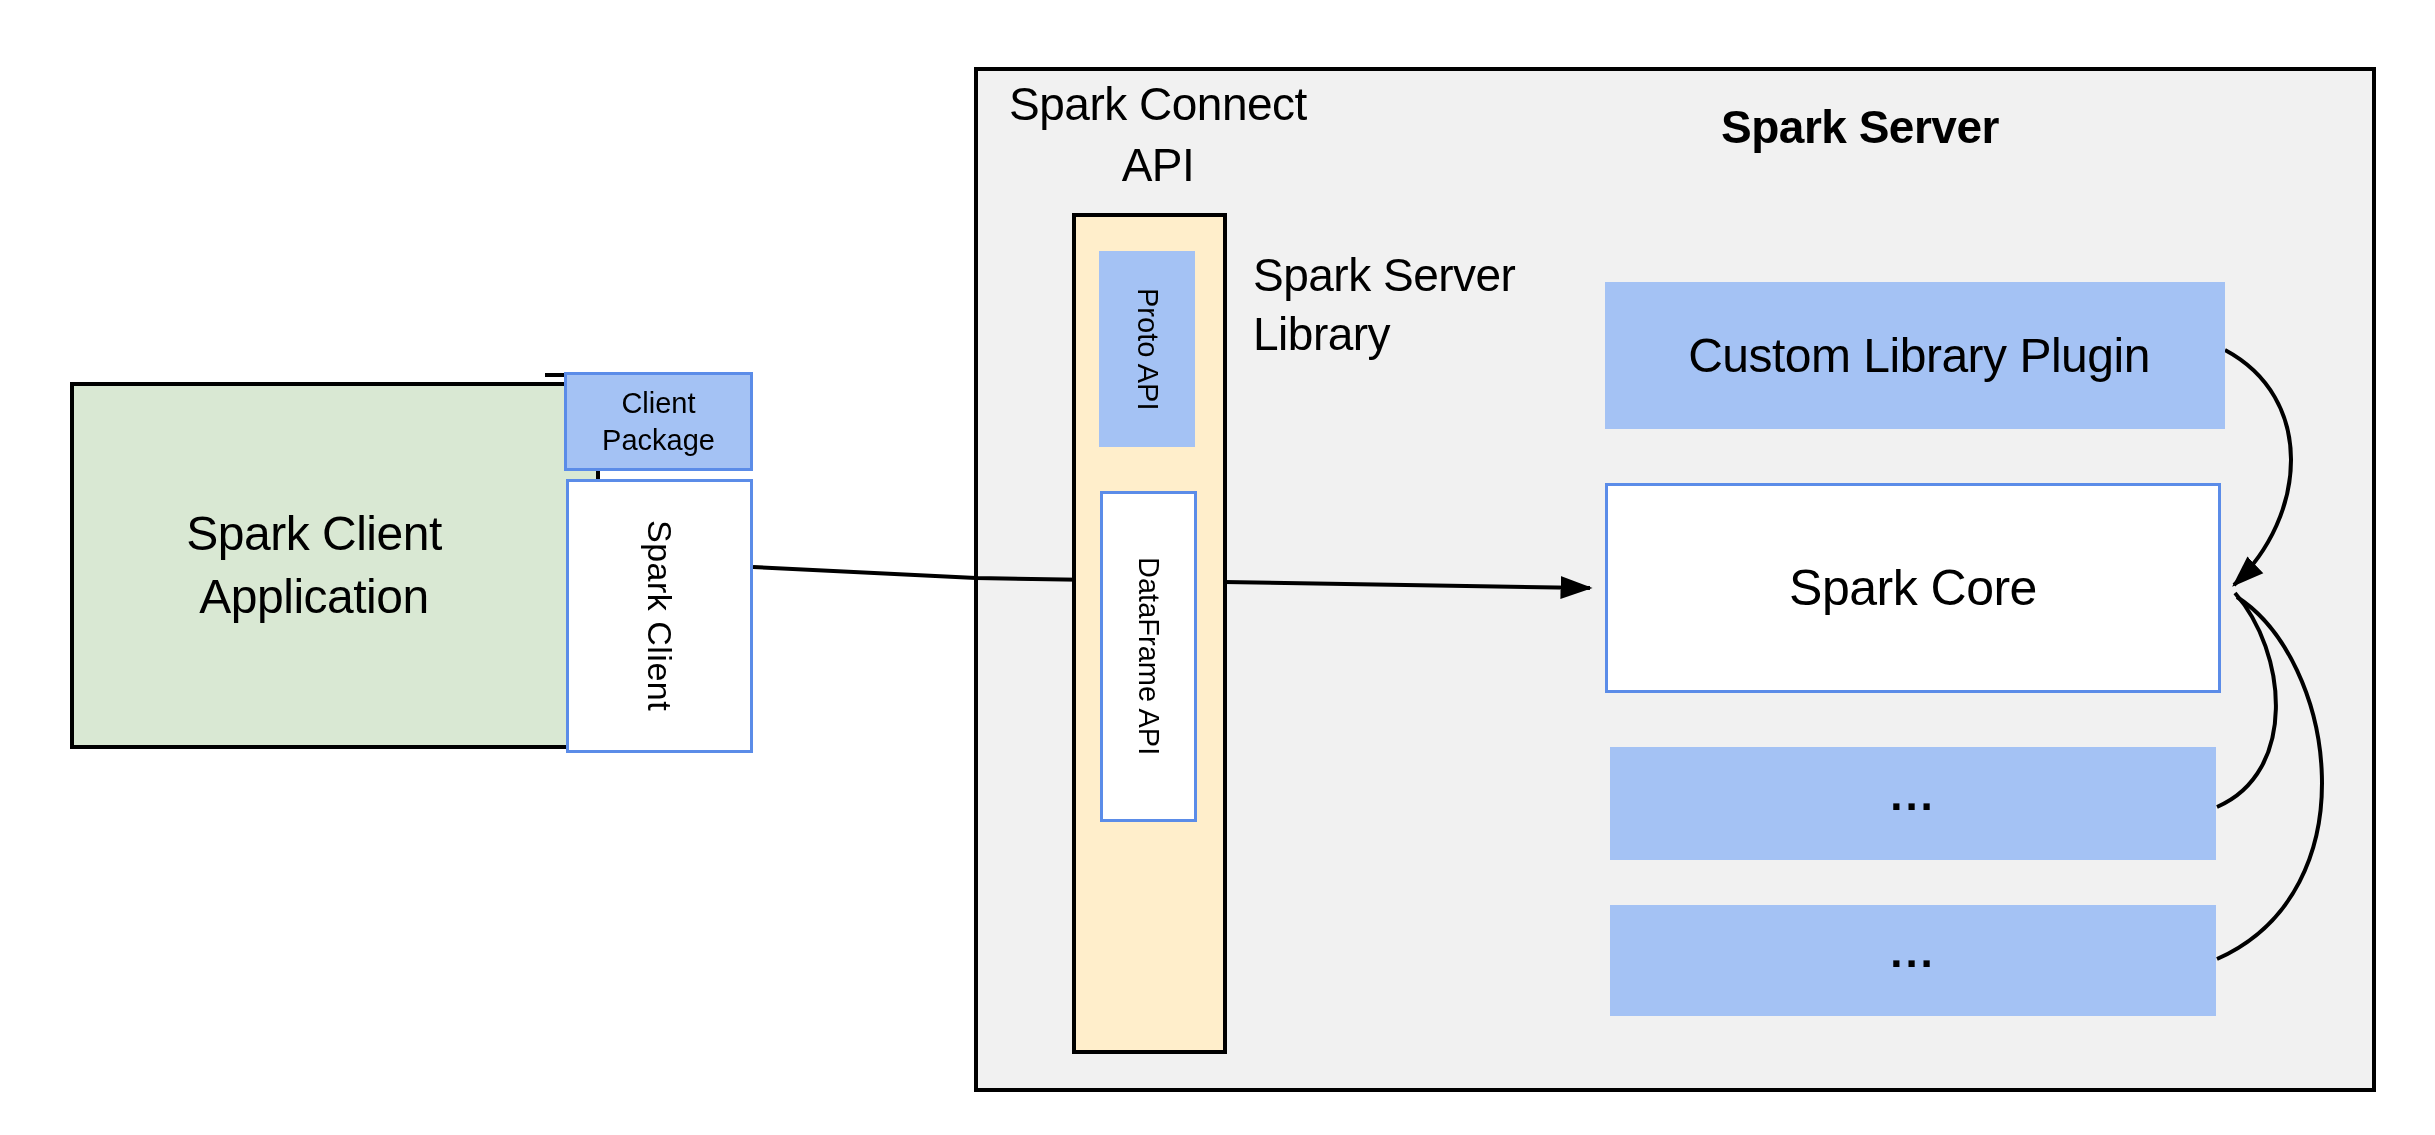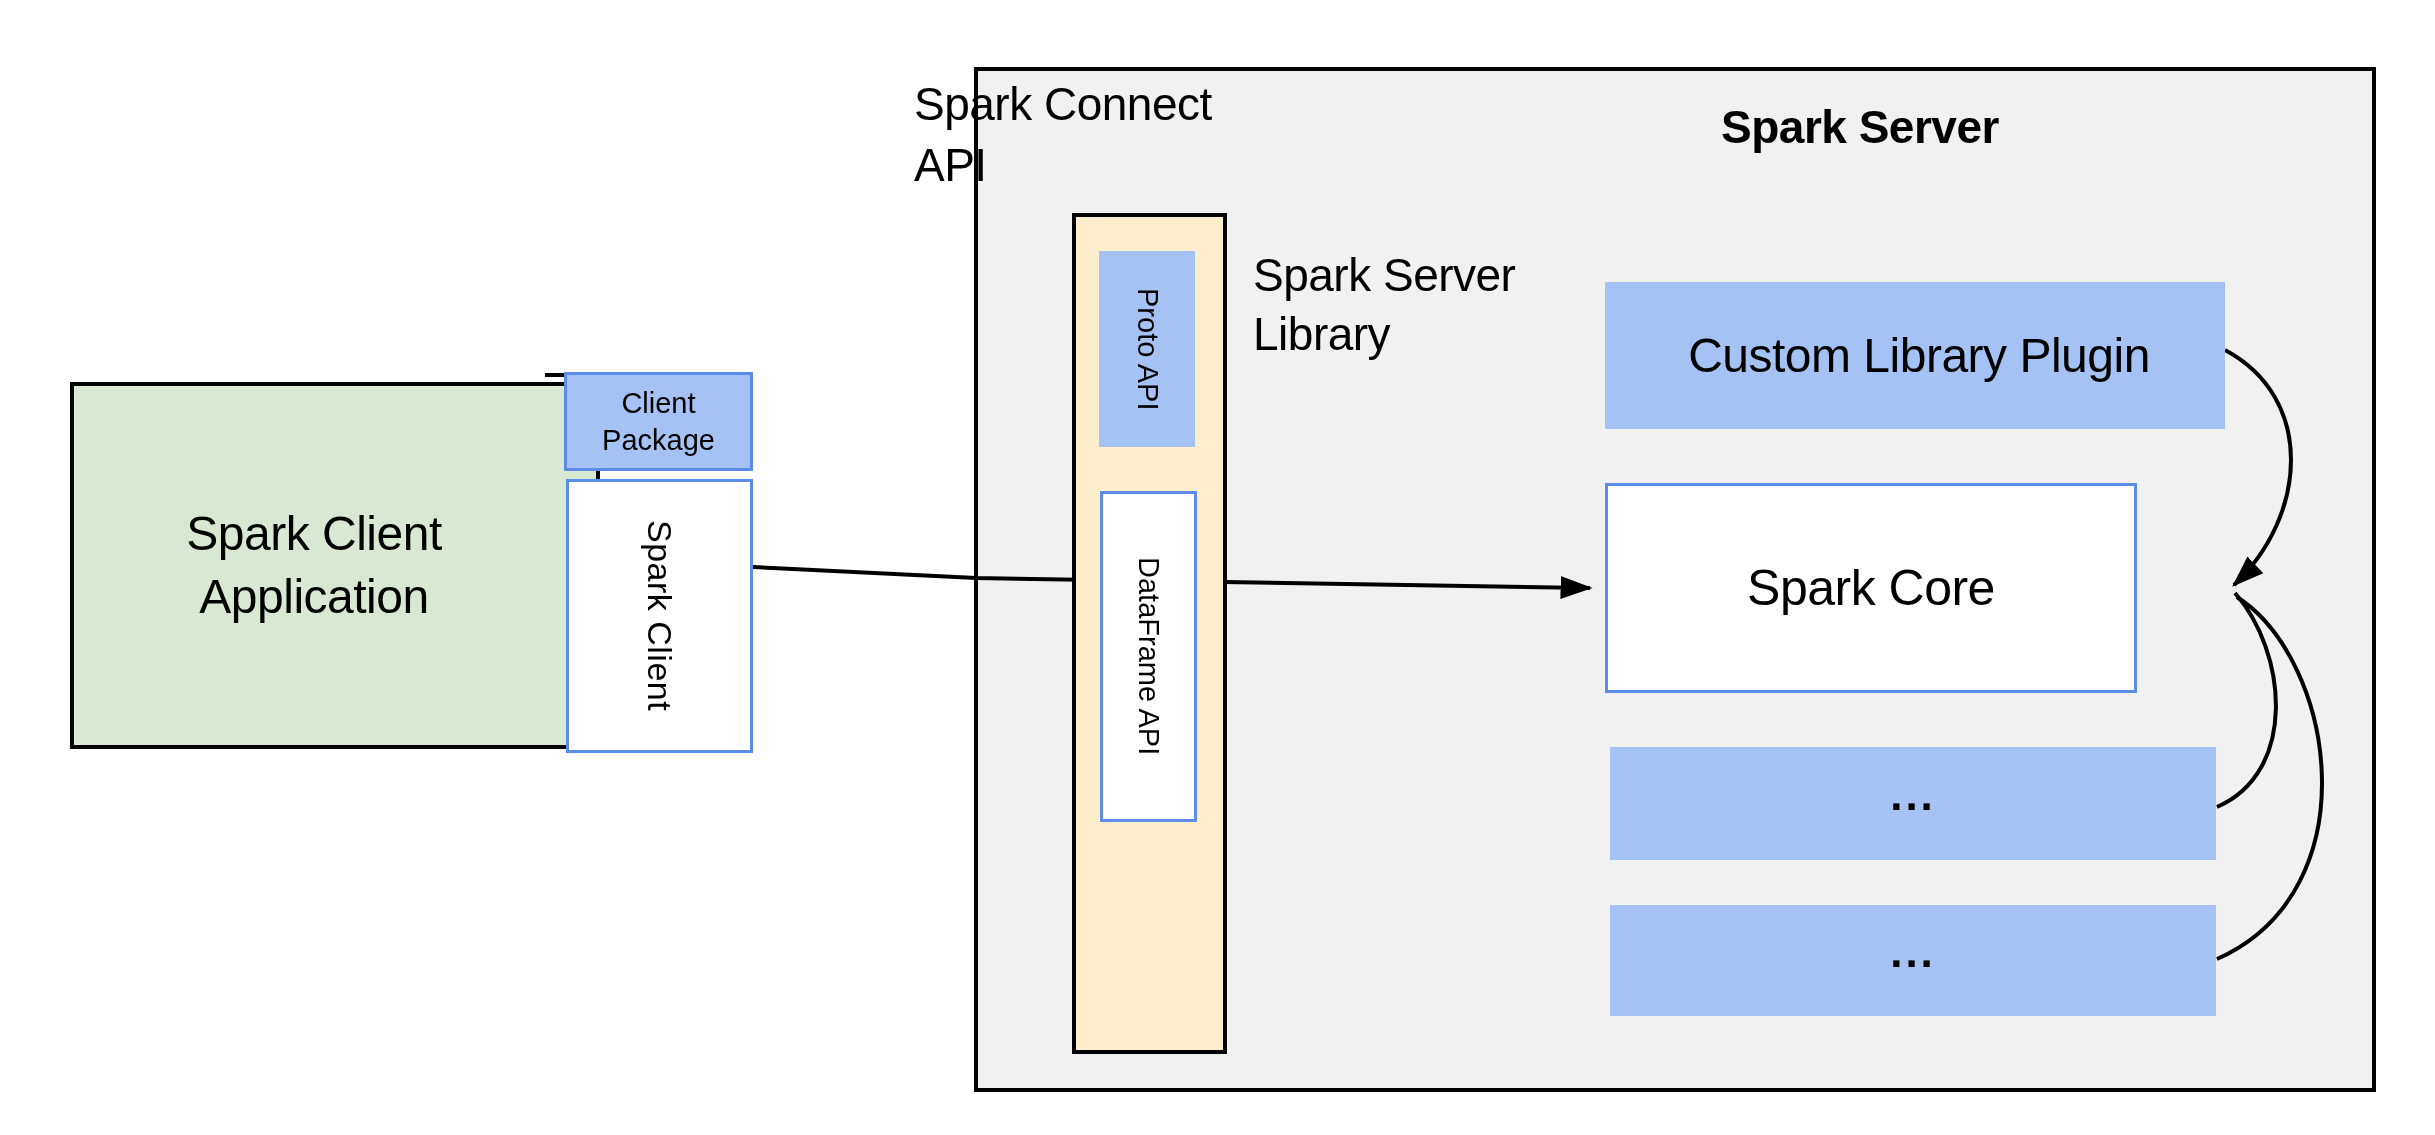--- a/index.html
+++ b/index.html
@@ -79,21 +79,21 @@
     font-size: 29px;
   }
   .custom-plugin {
     left: 1605px; top: 282px; width: 620px; height: 147px;
     background: #a4c2f4;
     font-size: 48px;
     letter-spacing: -0.5px;
     padding-left: 8px;
   }
   .spark-core {
-    left: 1605px; top: 483px; width: 532px; height: 210px;
+    left: 1605px; top: 483px; width: 616px; height: 210px;
     background: #ffffff;
     border: 3px solid #5b8ce8;
     font-size: 50px;
     letter-spacing: -0.5px;
   }
   .dots-box-1 {
     left: 1610px; top: 747px; width: 606px; height: 113px;
     background: #a4c2f4;
     font-size: 44px;
     font-weight: bold;
@@ -101,23 +101,23 @@
   .dots-box-2 {
     left: 1610px; top: 905px; width: 606px; height: 111px;
     background: #a4c2f4;
     font-size: 44px;
     font-weight: bold;
   }
   .dots-box-1 span, .dots-box-2 span { transform: translateY(-9px); letter-spacing: 3px; }
 
   
   .lbl-connect-api {
-    left: 914px; top: 74px; width: 400px;
+    left: 958px; top: 74px; width: 400px;
     font-size: 46px; line-height: 1.32;
-    text-align: left; letter-spacing: -0.5px;
+    text-align: center; letter-spacing: -0.5px;
   }
   .lbl-server-title {
     left: 1600px; top: 100px; width: 520px;
     font-size: 46px; font-weight: bold;
     text-align: center; letter-spacing: -0.5px;
   }
   .lbl-server-library {
     left: 1253px; top: 246px; width: 360px;
     font-size: 46px; line-height: 1.28;
     text-align: left; letter-spacing: -0.5px;

